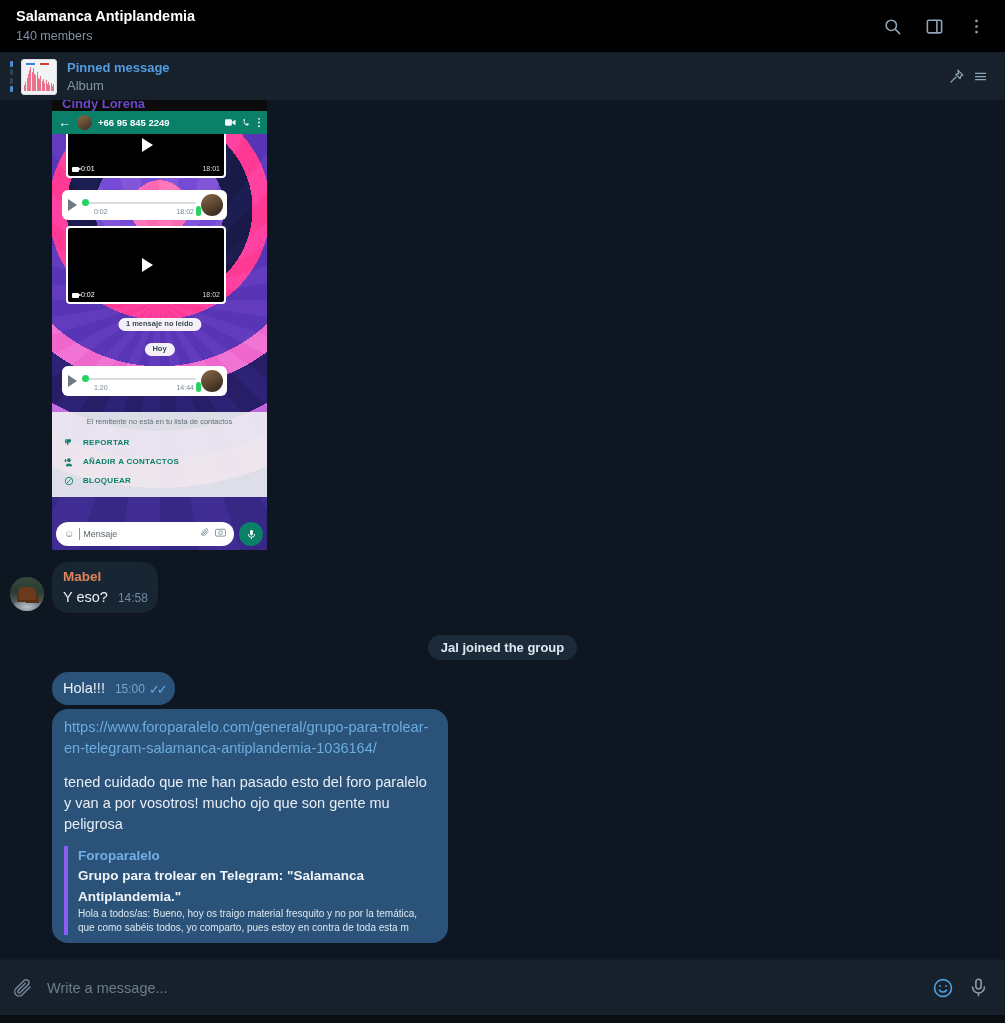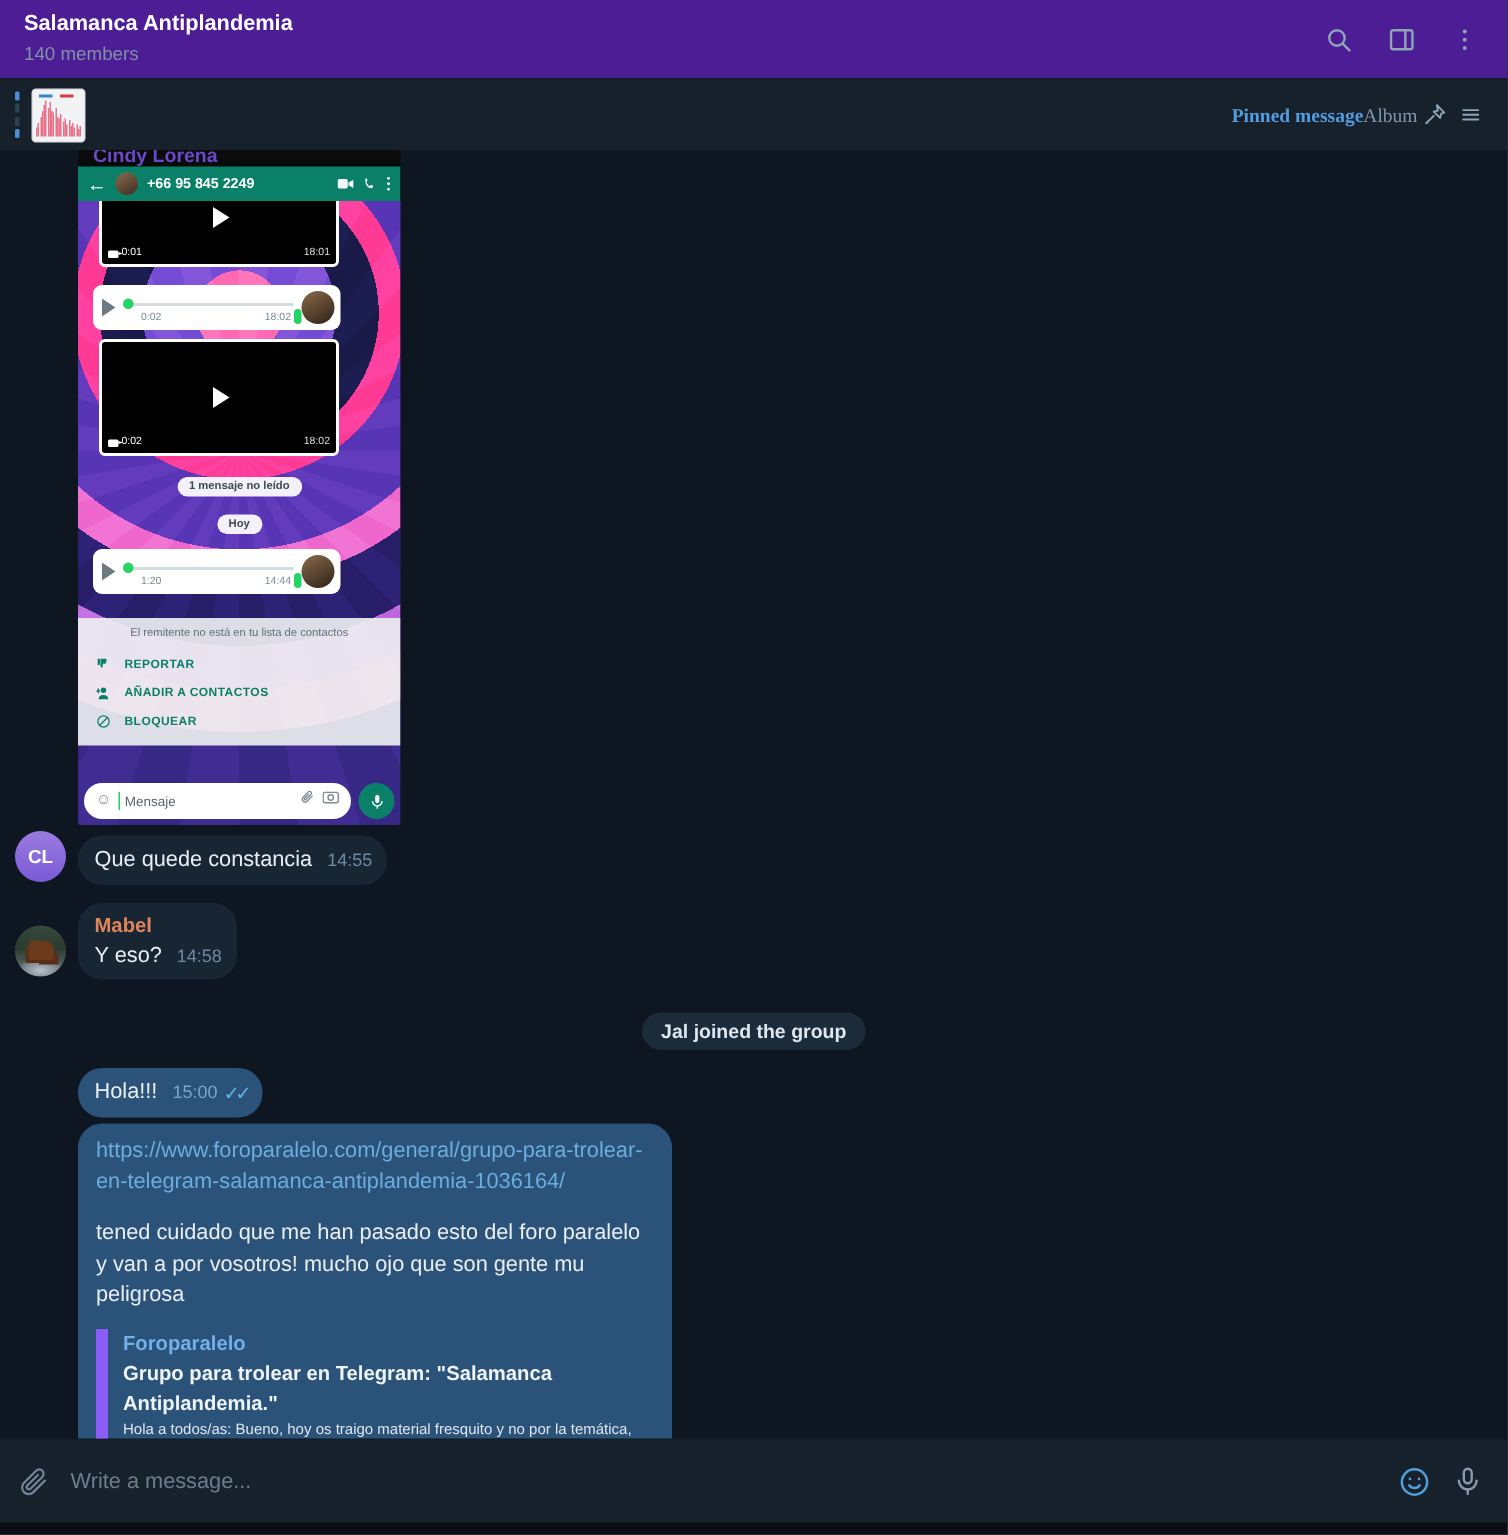--- a/index.html
+++ b/index.html
@@ -7,21 +7,21 @@
     width: 1005px; height: 1023px;
     background: #0e1621;
     font-family: "Liberation Sans", sans-serif;
     overflow: hidden;
   }
   .app { position: relative; width: 1005px; height: 1023px; display: flex; flex-direction: column; }
 
   
   .chat-header {
     height: 52px; flex: 0 0 52px;
-    background: #4c1d95;
+    background: #000000;
     display: flex; align-items: center;
     padding: 0 14px 0 16px;
     position: relative;
     gap: 23px;
   }
   .header-info { flex: 1; display: flex; flex-direction: column; justify-content: center; }
   .chat-title { font-size: 14.5px; font-weight: bold; color: #ffffff; line-height: 1.35; }
   .chat-sub { font-size: 12.5px; color: #7f91a4; line-height: 1.35; margin-top: 1px; }
   .header-actions { display: flex; align-items: center; gap: 20px; padding-right: 4px; }
   .hicon { width: 22px; height: 22px; color: #8fa5b8; display: flex; align-items: center; justify-content: center; cursor: pointer; }
@@ -44,21 +44,21 @@
     background: #f2f3f5; margin-right: 10px;
     position: relative; overflow: hidden; flex: 0 0 36px;
     border: 1px solid #dcdfe3;
   }
   .pin-thumb .bars { position: absolute; left: 2px; right: 2px; bottom: 3px; height: 26px; display: flex; align-items: flex-end; gap: 0.5px; }
   .pin-thumb .bars span { flex: 1; background: #e8657f; opacity: .9; }
   .pin-thumb .legend { position: absolute; top: 3px; left: 4px; display: flex; gap: 5px; }
   .pin-thumb .legend i { display: block; width: 9px; height: 2.5px; }
   .pin-thumb .legend i.b { background: #3a82d6; }
   .pin-thumb .legend i.r { background: #d93b3b; }
-  .pin-text { flex: 1; display: flex; justify-content: flex-end; font-family: Liberation Serif, serif; }
+  .pin-text { flex: 1; display: flex; flex-direction: column; justify-content: space-between; }
   .pin-title { font-size: 13px; font-weight: bold; color: #529ce0; line-height: 1.35; }
   .pin-desc { font-size: 13px; color: #8096ab; line-height: 1.35; }
   .pin-actions { display: flex; align-items: center; gap: 2px; color: #8fa5b8; }
 
   
   .messages {
     flex: 1 1 auto;
     background: #0e1621;
     position: relative;
     overflow: hidden;
@@ -205,21 +205,21 @@
     padding: 5px 13px; border-radius: 13px;
   }
 
   .out-row { display: flex; padding-left: 52px; margin-bottom: 4px; }
 
   
   .url-line { color: #6aadde; font-size: 14.5px; line-height: 1.42; word-break: break-all; cursor: pointer; }
   .body-text { margin-top: 14px; font-size: 14.5px; line-height: 1.42; color: #e8eef4; }
   .preview {
     margin-top: 12px; padding-left: 10px;
-    border-left: 8px solid #8b5cf6;
+    border-left: 4px solid #8b5cf6;
   }
   .preview .site { color: #71b0e8; font-size: 13.5px; font-weight: bold; line-height: 1.5; }
   .preview .ptitle { color: #eef4f9; font-size: 13.5px; font-weight: bold; line-height: 1.5; }
   .preview .pdesc { color: #dde7f0; font-size: 10px; line-height: 1.42; }
 
   
   .composer {
     height: 56px; flex: 0 0 56px;
     background: #17212b;
     display: flex; align-items: center;
@@ -464,28 +464,20 @@
                       <line x1="12" y1="18" x2="12" y2="22" stroke="#fff" stroke-width="2"></line>
                     </svg>
                 </div>
               </div>
 
             </div>
           </div>
         </div>
       </div>
 
-      <div class="row" style="margin-top:4px;">
-        <div class="avatar ph-purple">CL</div>
-        <div class="bubble">
-          <span class="txtline">Que quede constancia</span><span class="meta">
-              <span>14:55</span>
-            </span>
-        </div>
-      </div>
 
       <div class="row" style="margin-top:12px;">
         <div class="avatar ph-horse"></div>
         <div class="bubble">
           <div class="sender">Mabel</div>
           <span class="txtline">Y eso?</span><span class="meta">
               <span>14:58</span>
             </span>
         </div>
       </div>

